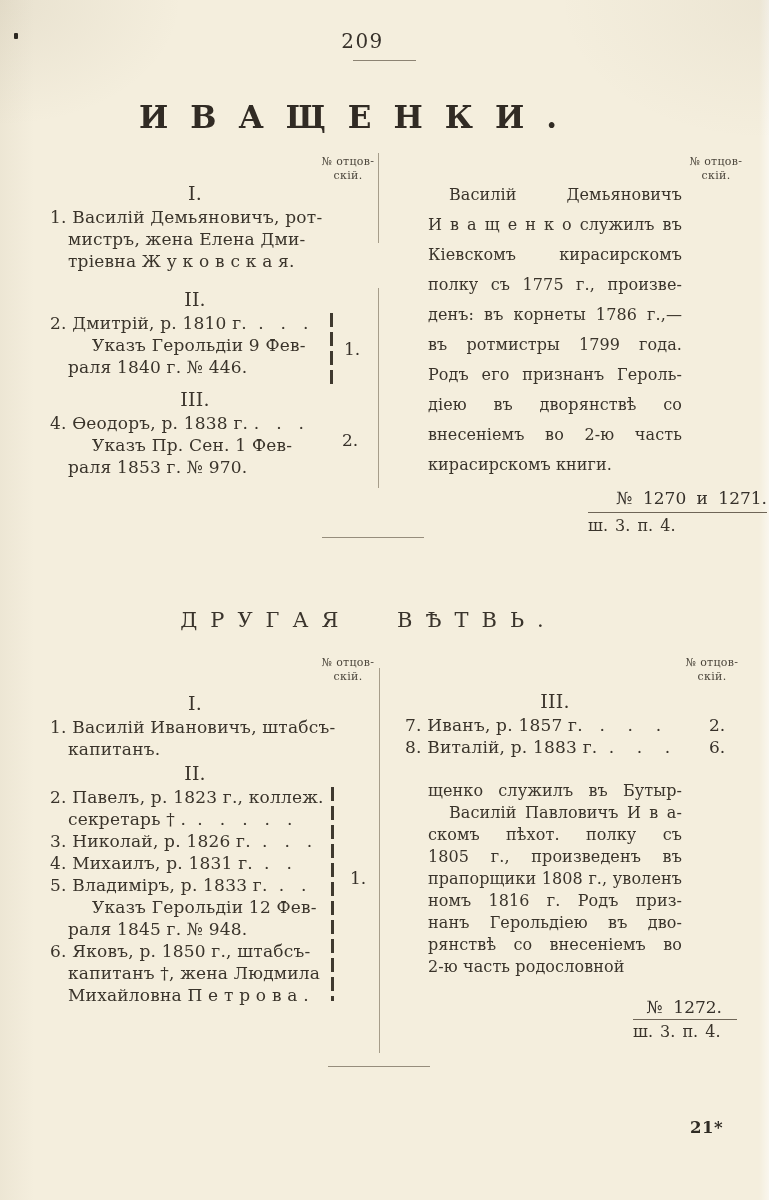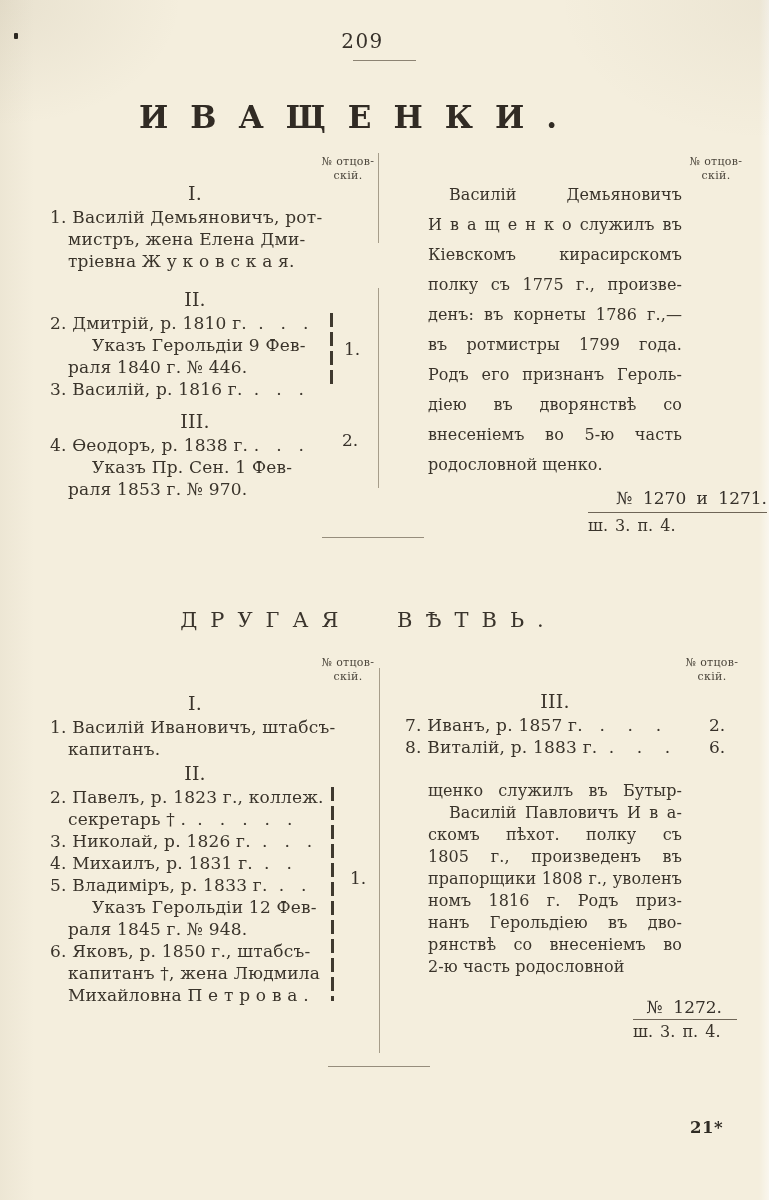--- a/index.html
+++ b/index.html
@@ -118,21 +118,20 @@
 
   <div class="bl rn">I.</div>
       <div class="bl l0">1. Василій Демьяновичъ, рот-</div>
       <div class="bl l1">мистръ, жена Елена Дми-</div>
       <div class="bl l1">тріевна Ж у к о в с к а я.</div>
       <div class="bl gap"></div>
       <div class="bl rn">II.</div>
       <div class="bl l0">2. Дмитрій, р. 1810 г.  .   .   .</div>
       <div class="bl l2">Указъ Герольдіи 9 Фев-</div>
       <div class="bl l1">раля 1840 г. № 446.</div>
-      <div class="bl l0">3. Василій, р. 1816 г.  .   .   .</div>
       <div class="bl gapsm"></div>
       <div class="bl rn">III.</div>
       <div class="bl l0">4. Ѳеодоръ, р. 1838 г. .   .   .</div>
       <div class="bl l2">Указъ Пр. Сен. 1 Фев-</div>
       <div class="bl l1">раля 1853 г. № 970.</div>
     </div>
 
   <div class="abs brace br1"></div>
   <div class="abs fnum fn1">1.</div>
   <div class="abs fnum fn2">2.</div>
@@ -140,22 +139,22 @@
   <div class="abs rightpar rp1">
 
   <div class="jl first">Василій Демьяновичъ</div>
       <div class="jl">И в а щ е н к о служилъ въ</div>
       <div class="jl">Кіевскомъ кирасирскомъ</div>
       <div class="jl">полку съ 1775 г., произве-</div>
       <div class="jl">денъ: въ корнеты 1786 г.,—</div>
       <div class="jl">въ ротмистры 1799 года.</div>
       <div class="jl">Родъ его признанъ Героль-</div>
       <div class="jl">діею въ дворянствѣ со</div>
-      <div class="jl">внесеніемъ во 5-ю часть</div>
-      <div class="jl last">родословной щенко.</div>
+      <div class="jl">внесеніемъ во 2-ю часть</div>
+      <div class="jl last">кирасирскомъ книги.</div>
     </div>
 
   <div class="abs refnum rf1n">№ 1270 и 1271.</div>
   <div class="abs refrule rf1r"></div>
   <div class="abs refcode rf1c">ш. 3. п. 4.</div>
 
   <div class="abs endrule er1"></div>
 
   <h2 class="abs branch-title">ДРУГАЯ ВѢТВЬ.</h2>
 

